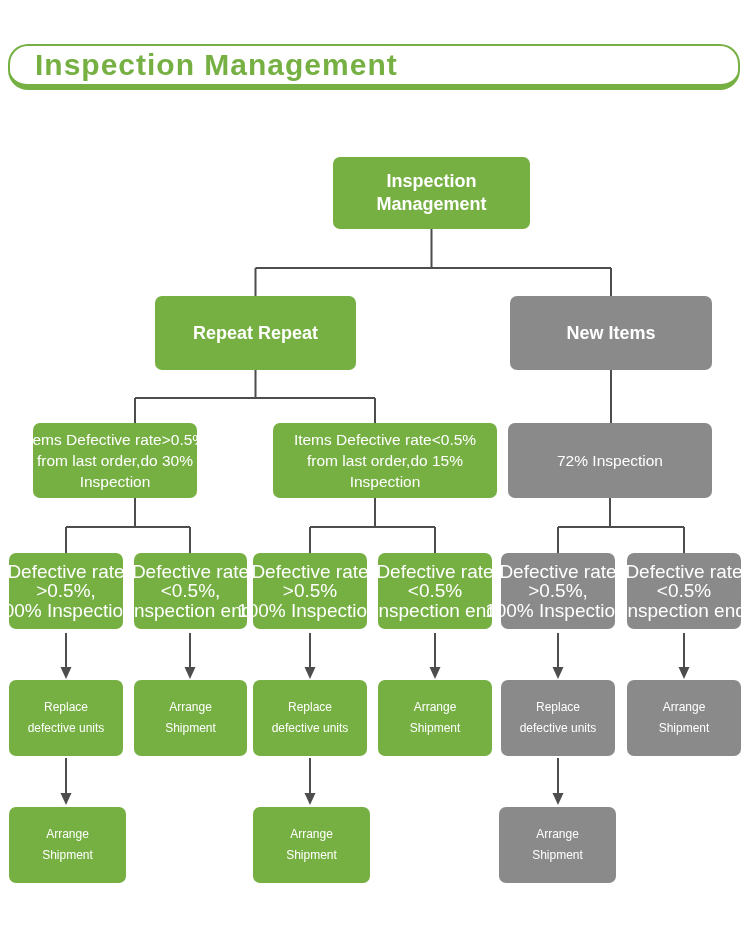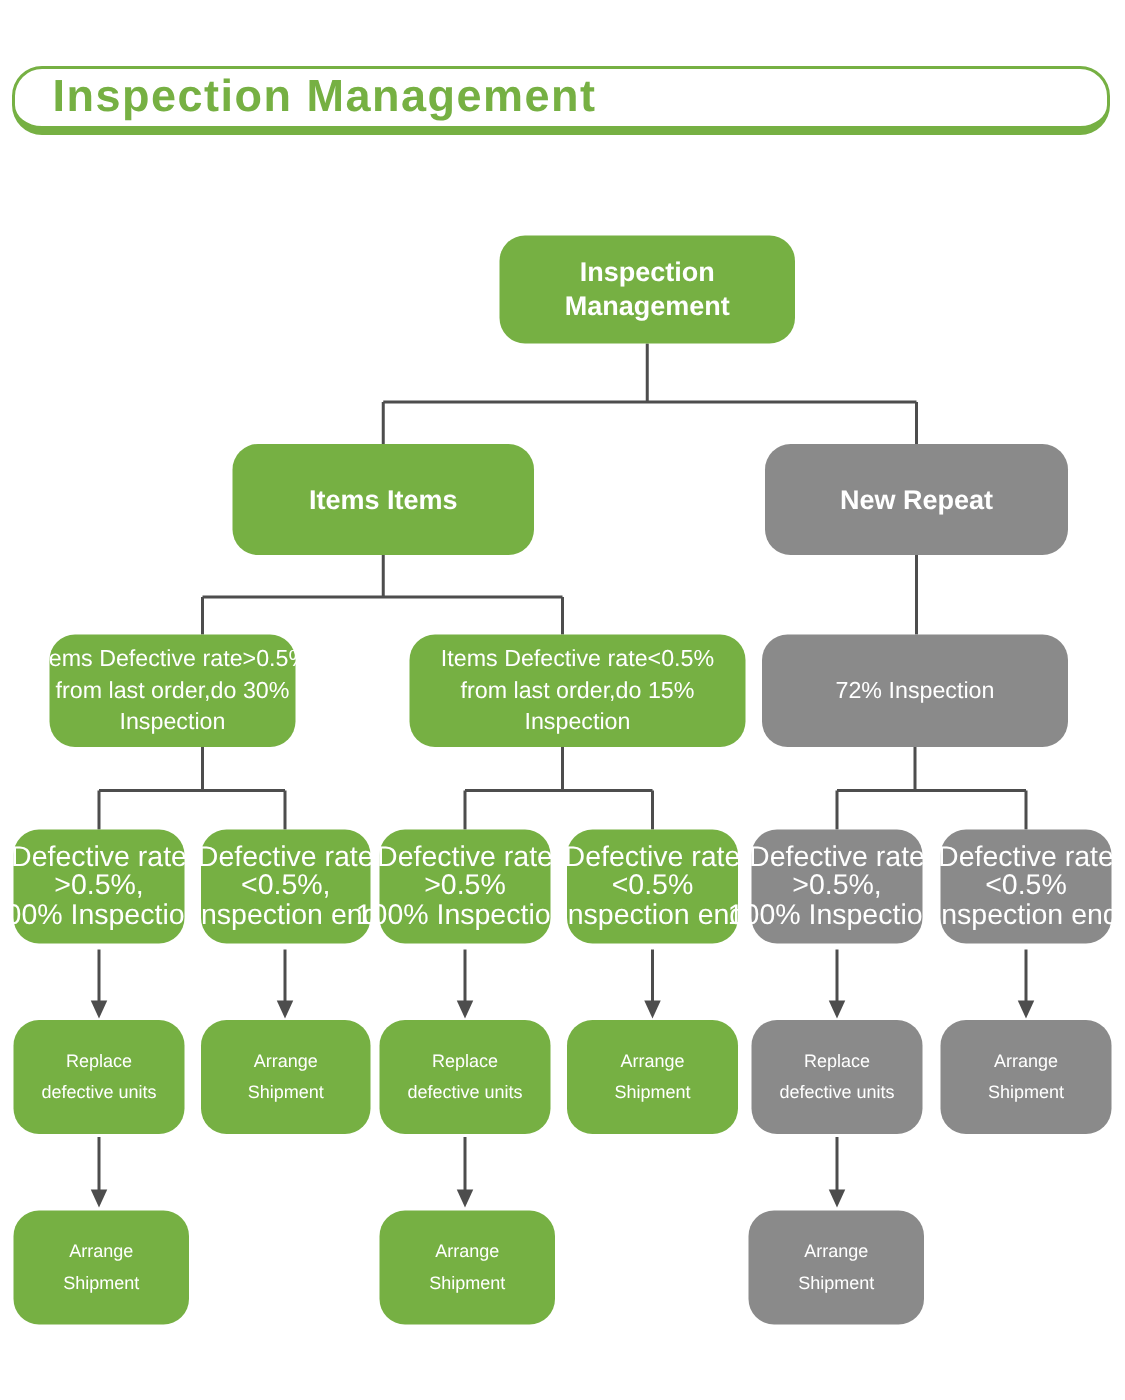--- a/index.html
+++ b/index.html
@@ -18,21 +18,21 @@
     display:block; padding-left:25px; line-height:37px;
     font-size:30px; font-weight:bold; letter-spacing:1px;
     color:var(--green); white-space:pre;
   }
   
   .connectors { position:absolute; left:0; top:0; pointer-events:none; }
   .connectors path.cline { stroke:var(--connector); stroke-width:2; fill:none; }
   .connectors polygon { fill:var(--connector); }
   
   .node {
-    position:absolute; border-radius:17px; color:var(--text-on-box);
+    position:absolute; border-radius:7px; color:var(--text-on-box);
     display:flex; align-items:center; justify-content:center;
     text-align:center; overflow:visible;
   }
   .node[data-color="green"] { background:var(--green); }
   .node[data-color="gray"]  { background:var(--gray); }
   .node span { white-space:pre; display:block; }
   .lvl-top span { font-size:18px; font-weight:bold; line-height:23px; }
   .lvl3 span    { font-size:15.5px; line-height:21px; }
   .lvl4 span    { font-size:19px; line-height:19.5px; }
   .lvl5 span    { font-size:12px;   line-height:21px; }
@@ -82,24 +82,24 @@
         <polygon points="552.5,793 563.5,793 558,805"></polygon>
     </g>
   </svg>
 
   <div class="node lvl-top" style="left:333px; top:157px; width:197px; height:72px;" data-color="green">
     <span>Inspection
 Management</span>
   </div>
 
   <div class="node lvl-top" style="left:155px; top:296px; width:201px; height:74px;" data-color="green">
-    <span>Items Items</span>
+    <span>Repeat Repeat</span>
   </div>
   <div class="node lvl-top" style="left:510px; top:296px; width:202px; height:74px;" data-color="gray">
-    <span>New Repeat</span>
+    <span>New Items</span>
   </div>
 
   <div class="node lvl3" style="left:33px; top:423px; width:164px; height:75px;" data-color="green">
     <span>Items Defective rate&gt;0.5%
 from last order,do 30%
 Inspection</span>
   </div>
   <div class="node lvl3" style="left:273px; top:423px; width:224px; height:75px;" data-color="green">
     <span>Items Defective rate&lt;0.5%
 from last order,do 15%

